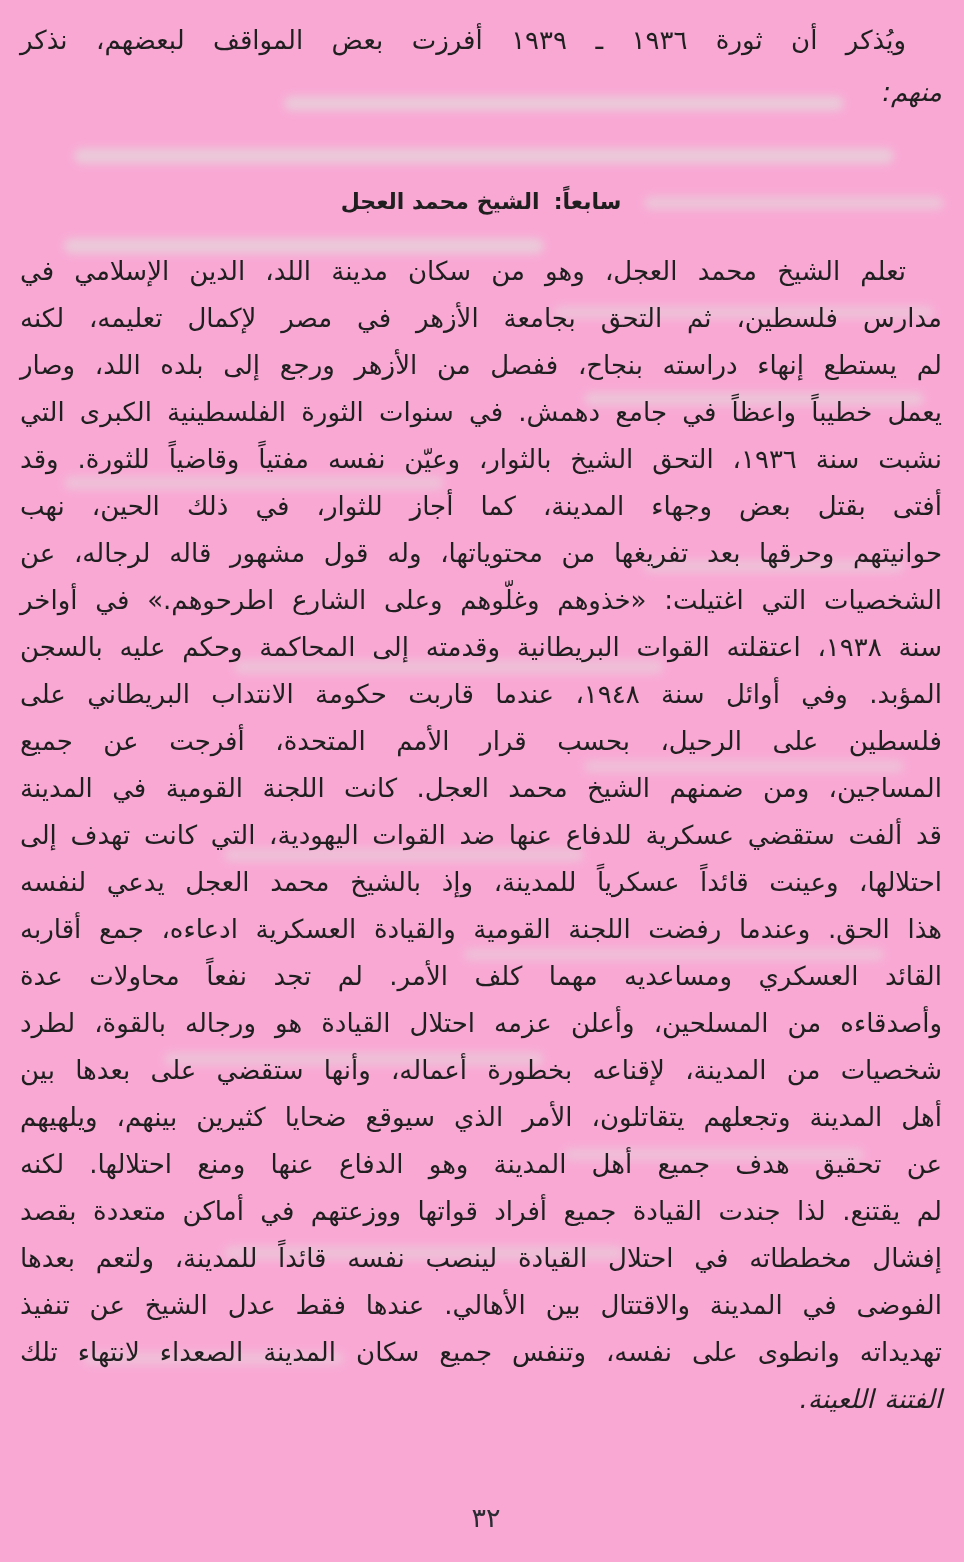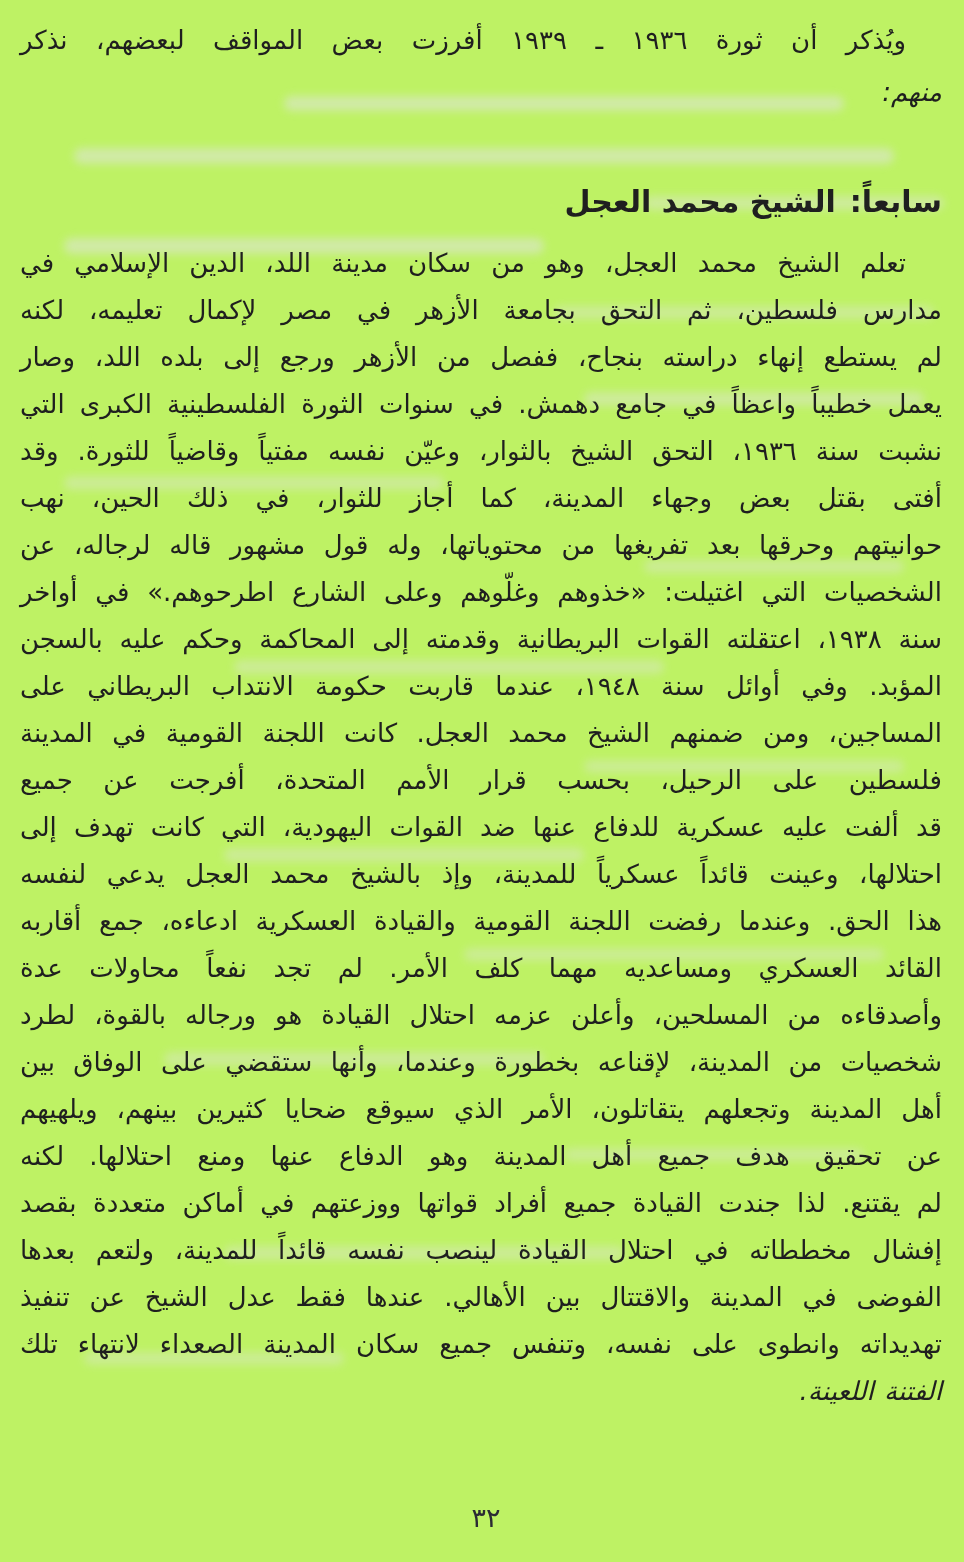--- a/index.html
+++ b/index.html
@@ -1,20 +1,20 @@
 <!DOCTYPE html>
 <html lang="ar"><head>
 <meta charset="utf-8">
 <style>
   html, body { margin: 0; padding: 0; }
   .page {
     position: relative;
     width: 964px;
     height: 1562px;
-    background: #bef264;
+    background: #f9a8d4;
     overflow: hidden;
     font-family: "DejaVu Sans", sans-serif;
     color: #1f1f1f;
     direction: rtl;
   }
   
   .ghost {
     position: absolute;
     border-radius: 10px;
     background: #e0e4de;
@@ -33,22 +33,23 @@
     font-size: 26px;
     line-height: 47px;
     text-align: justify;
     text-align-last: justify;
     word-spacing: 2px;
   }
   .intro .txtline { line-height: 52px; }
   .txtline.line-end { text-align-last: right; font-style: italic; }
   .txtline.first-line { text-indent: 36px; }
   .heading {
-    margin: 62px 0 16px 0;
-    font-size: 30px;
+    margin: 62px 0 24px 0;
+    text-align: center;
+    font-size: 22px;
     font-weight: bold;
     line-height: 44px;
   }
   .heading .ordinal { margin-left: 14px; }
   .body-block { margin-top: 6px; }
   .page-number {
     position: absolute;
     top: 1502px;
     left: 8px; right: 0;
     text-align: center;
@@ -95,28 +96,28 @@
     <div class="txtline first-line">تعلم الشيخ محمد العجل، وهو من سكان مدينة اللد، الدين الإسلامي في</div>
         <div class="txtline">مدارس فلسطين، ثم التحق بجامعة الأزهر في مصر لإكمال تعليمه، لكنه</div>
         <div class="txtline">لم يستطع إنهاء دراسته بنجاح، ففصل من الأزهر ورجع إلى بلده اللد، وصار</div>
         <div class="txtline">يعمل خطيباً واعظاً في جامع دهمش. في سنوات الثورة الفلسطينية الكبرى التي</div>
         <div class="txtline">نشبت سنة ١٩٣٦، التحق الشيخ بالثوار، وعيّن نفسه مفتياً وقاضياً للثورة. وقد</div>
         <div class="txtline">أفتى بقتل بعض وجهاء المدينة، كما أجاز للثوار، في ذلك الحين، نهب</div>
         <div class="txtline">حوانيتهم وحرقها بعد تفريغها من محتوياتها، وله قول مشهور قاله لرجاله، عن</div>
         <div class="txtline">الشخصيات التي اغتيلت: «خذوهم وغلّوهم وعلى الشارع اطرحوهم.» في أواخر</div>
         <div class="txtline">سنة ١٩٣٨، اعتقلته القوات البريطانية وقدمته إلى المحاكمة وحكم عليه بالسجن</div>
         <div class="txtline">المؤبد. وفي أوائل سنة ١٩٤٨، عندما قاربت حكومة الانتداب البريطاني على</div>
+        <div class="txtline">فلسطين على الرحيل، بحسب قرار الأمم المتحدة، أفرجت عن جميع</div>
         <div class="txtline">المساجين، ومن ضمنهم الشيخ محمد العجل. كانت اللجنة القومية في المدينة</div>
-        <div class="txtline">فلسطين على الرحيل، بحسب قرار الأمم المتحدة، أفرجت عن جميع</div>
-        <div class="txtline">قد ألفت عليه عسكرية للدفاع عنها ضد القوات اليهودية، التي كانت تهدف إلى</div>
+        <div class="txtline">قد ألفت ستقضي عسكرية للدفاع عنها ضد القوات اليهودية، التي كانت تهدف إلى</div>
         <div class="txtline">احتلالها، وعينت قائداً عسكرياً للمدينة، وإذ بالشيخ محمد العجل يدعي لنفسه</div>
         <div class="txtline">هذا الحق. وعندما رفضت اللجنة القومية والقيادة العسكرية ادعاءه، جمع أقاربه</div>
         <div class="txtline">القائد العسكري ومساعديه مهما كلف الأمر. لم تجد نفعاً محاولات عدة</div>
         <div class="txtline">وأصدقاءه من المسلحين، وأعلن عزمه احتلال القيادة هو ورجاله بالقوة، لطرد</div>
-        <div class="txtline">شخصيات من المدينة، لإقناعه بخطورة وعندما، وأنها ستقضي على الوفاق بين</div>
+        <div class="txtline">شخصيات من المدينة، لإقناعه بخطورة أعماله، وأنها ستقضي على بعدها بين</div>
         <div class="txtline">أهل المدينة وتجعلهم يتقاتلون، الأمر الذي سيوقع ضحايا كثيرين بينهم، ويلهيهم</div>
         <div class="txtline">عن تحقيق هدف جميع أهل المدينة وهو الدفاع عنها ومنع احتلالها. لكنه</div>
         <div class="txtline">لم يقتنع. لذا جندت القيادة جميع أفراد قواتها ووزعتهم في أماكن متعددة بقصد</div>
         <div class="txtline">إفشال مخططاته في احتلال القيادة لينصب نفسه قائداً للمدينة، ولتعم بعدها</div>
         <div class="txtline">الفوضى في المدينة والاقتتال بين الأهالي. عندها فقط عدل الشيخ عن تنفيذ</div>
         <div class="txtline">تهديداته وانطوى على نفسه، وتنفس جميع سكان المدينة الصعداء لانتهاء تلك</div>
         <div class="txtline line-end">الفتنة اللعينة.</div>
       </div>
 
   </div>

